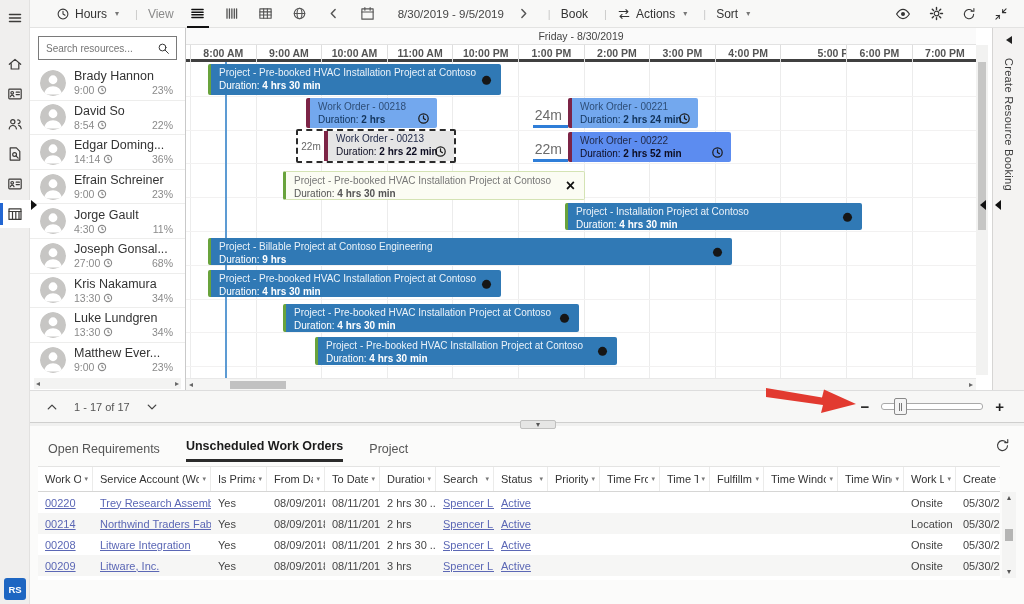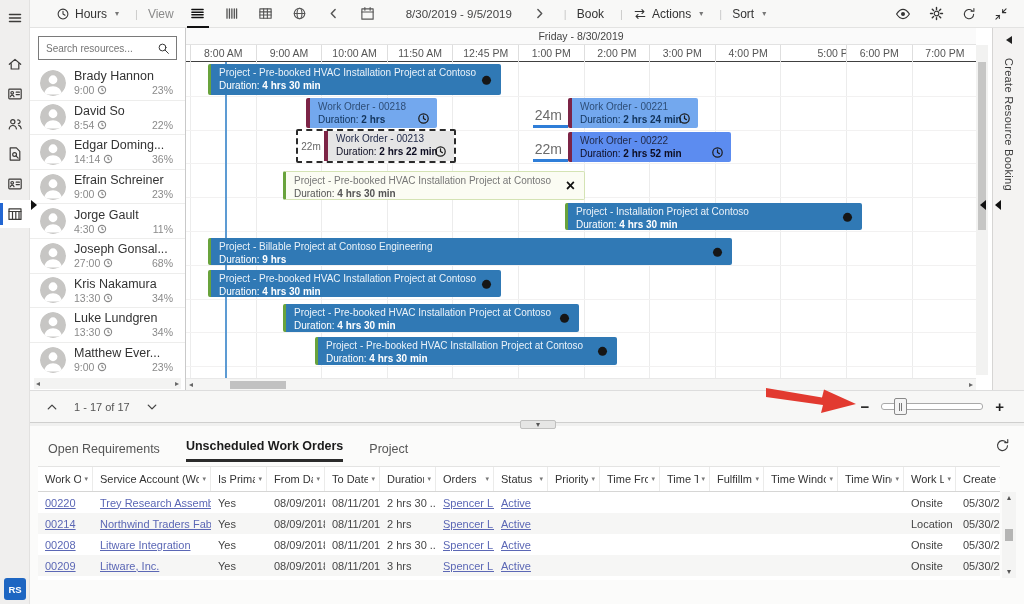--- a/index.html
+++ b/index.html
@@ -12,21 +12,21 @@
   .rail-btn { position:absolute; left:0; width:30px; height:28px; display:flex; align-items:center; justify-content:center; color:#3c3b39; cursor:pointer; }
   .rail-btn.active { background:#fff; }
   .rail-btn.active::before { content:""; position:absolute; left:0; top:3px; bottom:3px; width:3px; background:#2266d2; }
   #rs-badge { position:absolute; left:4px; top:578px; width:22px; height:22px; background:#1e66c2; color:#fff; font-size:9.5px; font-weight:bold; display:flex; align-items:center; justify-content:center; border-radius:3px; cursor:pointer; }
 
   
   #toolbar { position:absolute; left:30px; top:0; right:0; height:28px; background:#f8f8f7; border-bottom:1px solid #e3e3e2; display:flex; align-items:center; font-size:12px; padding-left:26px; z-index:20; }
   .tb-item { display:inline-flex; align-items:center; gap:5px; cursor:pointer; color:#333; margin-right:14px; }
   .tb-label { color:#8a8a8a; margin-right:12px; }
   .tb-sep { color:#c8c8c8; margin:0 10px 0 2px; font-size:11px; }
-  .tb-date { color:#444; font-size:11.5px; margin:0 16px; cursor:pointer;text-align:right; }
+  .tb-date { color:#444; font-size:11.5px; margin:0 8px; cursor:pointer;text-align:right; }
   .icbtn { position:relative; width:24px; display:inline-flex; justify-content:center; color:#555; margin-right:10px; cursor:pointer; }
   .icbtn.active { color:#111; }
   .icbtn.active::after { content:""; position:absolute; left:1px; right:1px; bottom:-7px; height:2.5px; background:#111; }
   .tb-right { margin-left:auto; display:flex; align-items:center; gap:18px; padding-right:16px; color:#333; }
   .ic svg, .icbtn svg { display:block; }
   .caret-ic { color:#444; }
 
   
   #resource-panel { position:absolute; left:30px; top:28px; width:156px; height:362px; background:#fff; border-right:1px solid #c9c9c9; z-index:10; }
   #search-box { position:absolute; left:8px; top:8px; right:8px; height:24px; border:1px solid #7a7a7a; background:#fff; display:flex; align-items:center; }
@@ -38,21 +38,21 @@
   .res-col { flex:1; padding-left:8px; min-width:0; }
   .res-name { display:block; font-size:12.5px; color:#333; white-space:nowrap; overflow:hidden; }
   .res-meta { display:flex; justify-content:space-between; align-items:center; padding-right:12px; margin-top:1px; }
   .res-time { font-size:10.5px; color:#8a8a8a; display:inline-flex; align-items:center; gap:3px; }
   .res-pct { font-size:10.5px; color:#8a8a8a; }
   #res-hscroll { position:absolute; left:4px; right:4px; top:350px; height:11px; background:#f3f3f2; display:flex; align-items:center; justify-content:space-between; font-size:8px; color:#666; padding:0 2px; cursor:pointer; }
 
   
   #gantt { position:absolute; left:186px; top:28px; width:790px; height:362px; background:#fff; overflow:hidden; }
   #day-header { height:17px; line-height:17px; text-align:center; font-size:10.5px; color:#444; background:#fafafa; border-bottom:1px solid #e2e2e2; }
-  #hour-header { position:relative; height:17px; border-bottom:1px solid #404040; background:#fff; }
+  #hour-header { position:relative; height:17px; border-bottom:3px solid #404040; background:#fff;font-weight:bold; }
   .hour-cell { position:absolute; top:0; height:17px; line-height:17px; text-align:center; font-size:10.5px; color:#555; border-left:1px solid #dedede; white-space:nowrap; overflow:hidden; }
   #gantt-body { position:absolute; left:0; top:34px; width:790px; height:316px; overflow:hidden; }
   .vline { position:absolute; top:0; bottom:0; width:1px; background:#ececec; }
   .hline { position:absolute; left:0; right:0; height:1px; background:#f2f1f1; }
   #now-line { position:absolute; width:2px; background:#5d9bd3; z-index:1; }
   #gantt-hscroll { position:absolute; left:0; right:0; bottom:0; height:12px; background:#f5f5f4; border-top:1px solid #e8e8e8; font-size:8px; color:#666; }
   #gantt-hscroll .thumb { position:absolute; left:44px; width:56px; top:2px; height:8px; background:#c1c1c1; cursor:pointer; }
   #gantt-hscroll .arr-l { position:absolute; left:3px; top:1px; }
   #gantt-hscroll .arr-r { position:absolute; right:3px; top:1px; }
 
@@ -452,22 +452,22 @@
       <span>▸</span>
     </div>
   </div>
 
   <div id="gantt">
     <div id="day-header">Friday - 8/30/2019</div>
     <div id="hour-header">
         <div class="hour-cell" style="left: 4px; width: 65.6px;">8:00 AM</div>
         <div class="hour-cell" style="left: 69.6px; width: 65.6px;">9:00 AM</div>
         <div class="hour-cell" style="left: 135.2px; width: 65.6px;">10:00 AM</div>
-        <div class="hour-cell" style="left: 200.8px; width: 65.6px;">11:50 AM</div>
-        <div class="hour-cell" style="left: 266.4px; width: 65.6px;">12:45 PM</div>
+        <div class="hour-cell" style="left: 200.8px; width: 65.6px;">11:00 AM</div>
+        <div class="hour-cell" style="left: 266.4px; width: 65.6px;">10:00 PM</div>
         <div class="hour-cell" style="left: 332px; width: 65.6px;">1:00 PM</div>
         <div class="hour-cell" style="left: 397.6px; width: 65.6px;">2:00 PM</div>
         <div class="hour-cell" style="left: 463px; width: 65.6px;">3:00 PM</div>
         <div class="hour-cell" style="left: 528.8px; width: 65.6px;">4:00 PM</div>
         <div class="hour-cell" style="left: 594.4px; width: 65.6px; padding-left: 36px;">5:00 PM</div>
         <div class="hour-cell" style="left: 660px; width: 65.6px;">6:00 PM</div>
         <div class="hour-cell" style="left: 725.6px; width: 65.6px;">7:00 PM</div>
       </div>
     <div id="gantt-body">
         <div class="vline" style="left: 4px;"></div>
@@ -661,21 +661,21 @@
         </div>
         <div class="gh-cell" style="width: 55px;">
           <span class="gh-lbl">To Date</span>
           <span class="gh-caret">▾</span>
         </div>
         <div class="gh-cell" style="width: 56px;">
           <span class="gh-lbl">Duration</span>
           <span class="gh-caret">▾</span>
         </div>
         <div class="gh-cell" style="width: 58px;">
-          <span class="gh-lbl">Orders</span>
+          <span class="gh-lbl">Search</span>
           <span class="gh-caret">▾</span>
         </div>
         <div class="gh-cell" style="width: 54px;">
           <span class="gh-lbl">Status</span>
           <span class="gh-caret">▾</span>
         </div>
         <div class="gh-cell" style="width: 52px;">
           <span class="gh-lbl">Priority</span>
           <span class="gh-caret">▾</span>
         </div>

